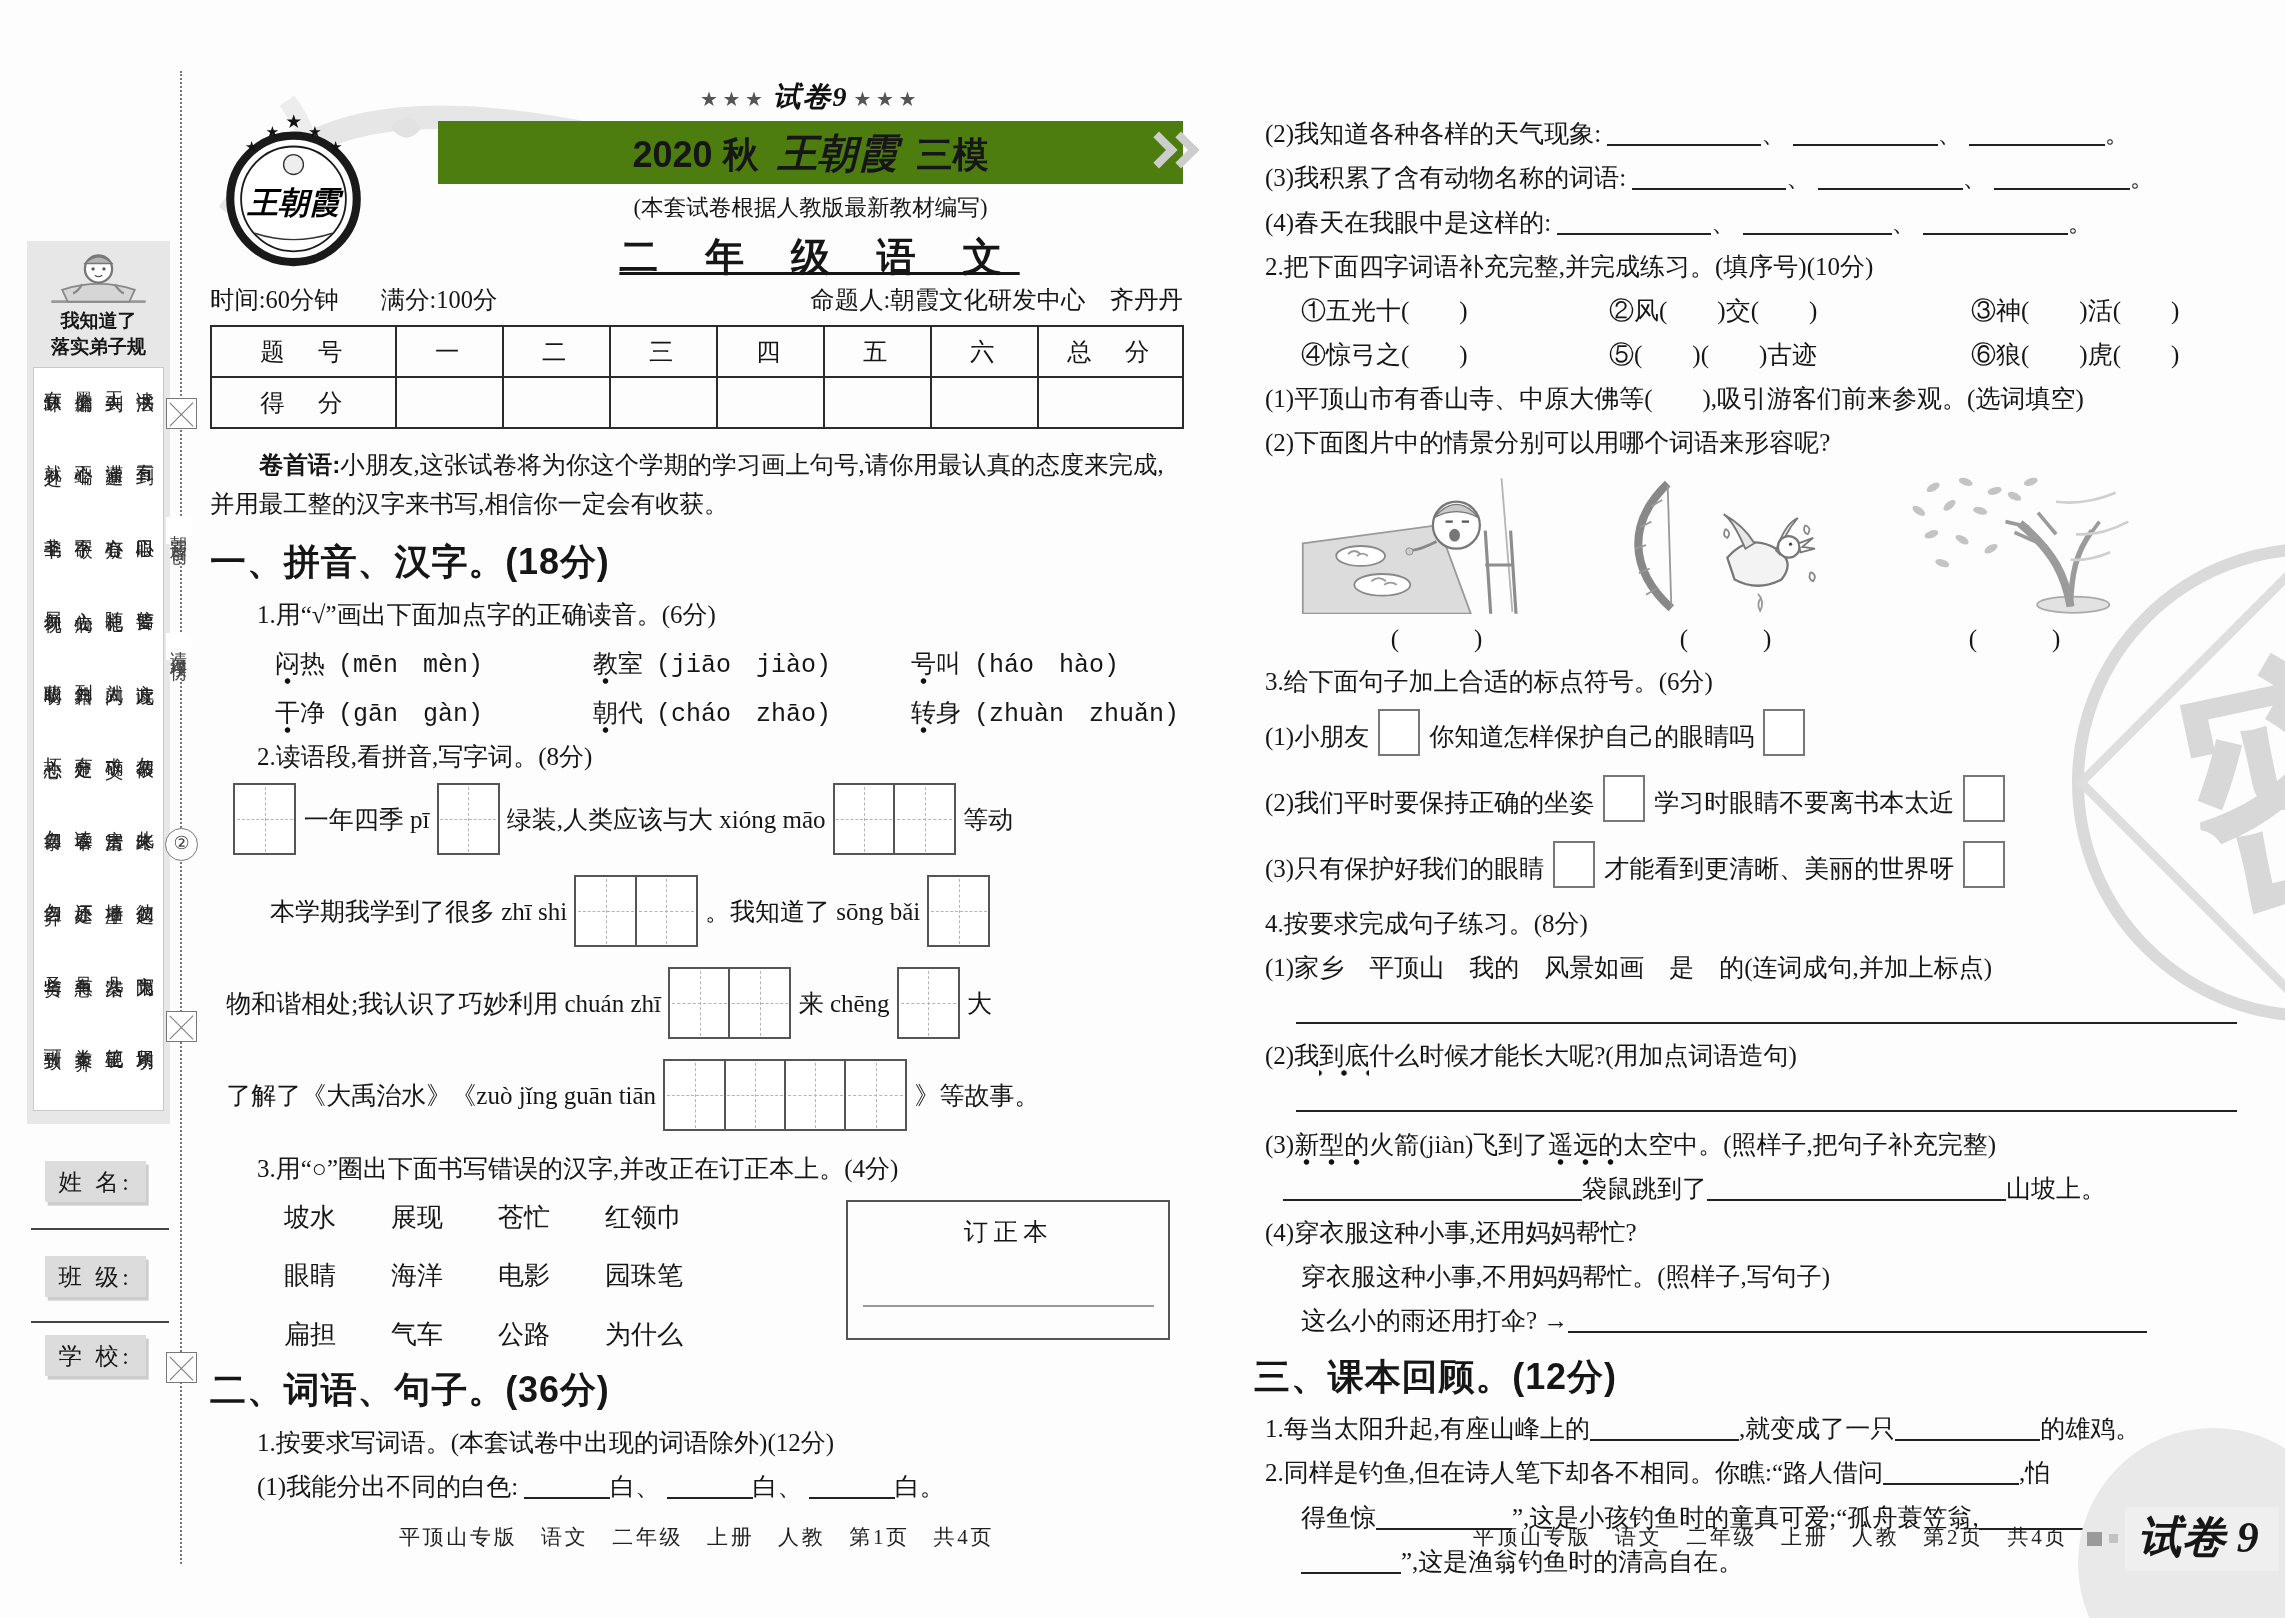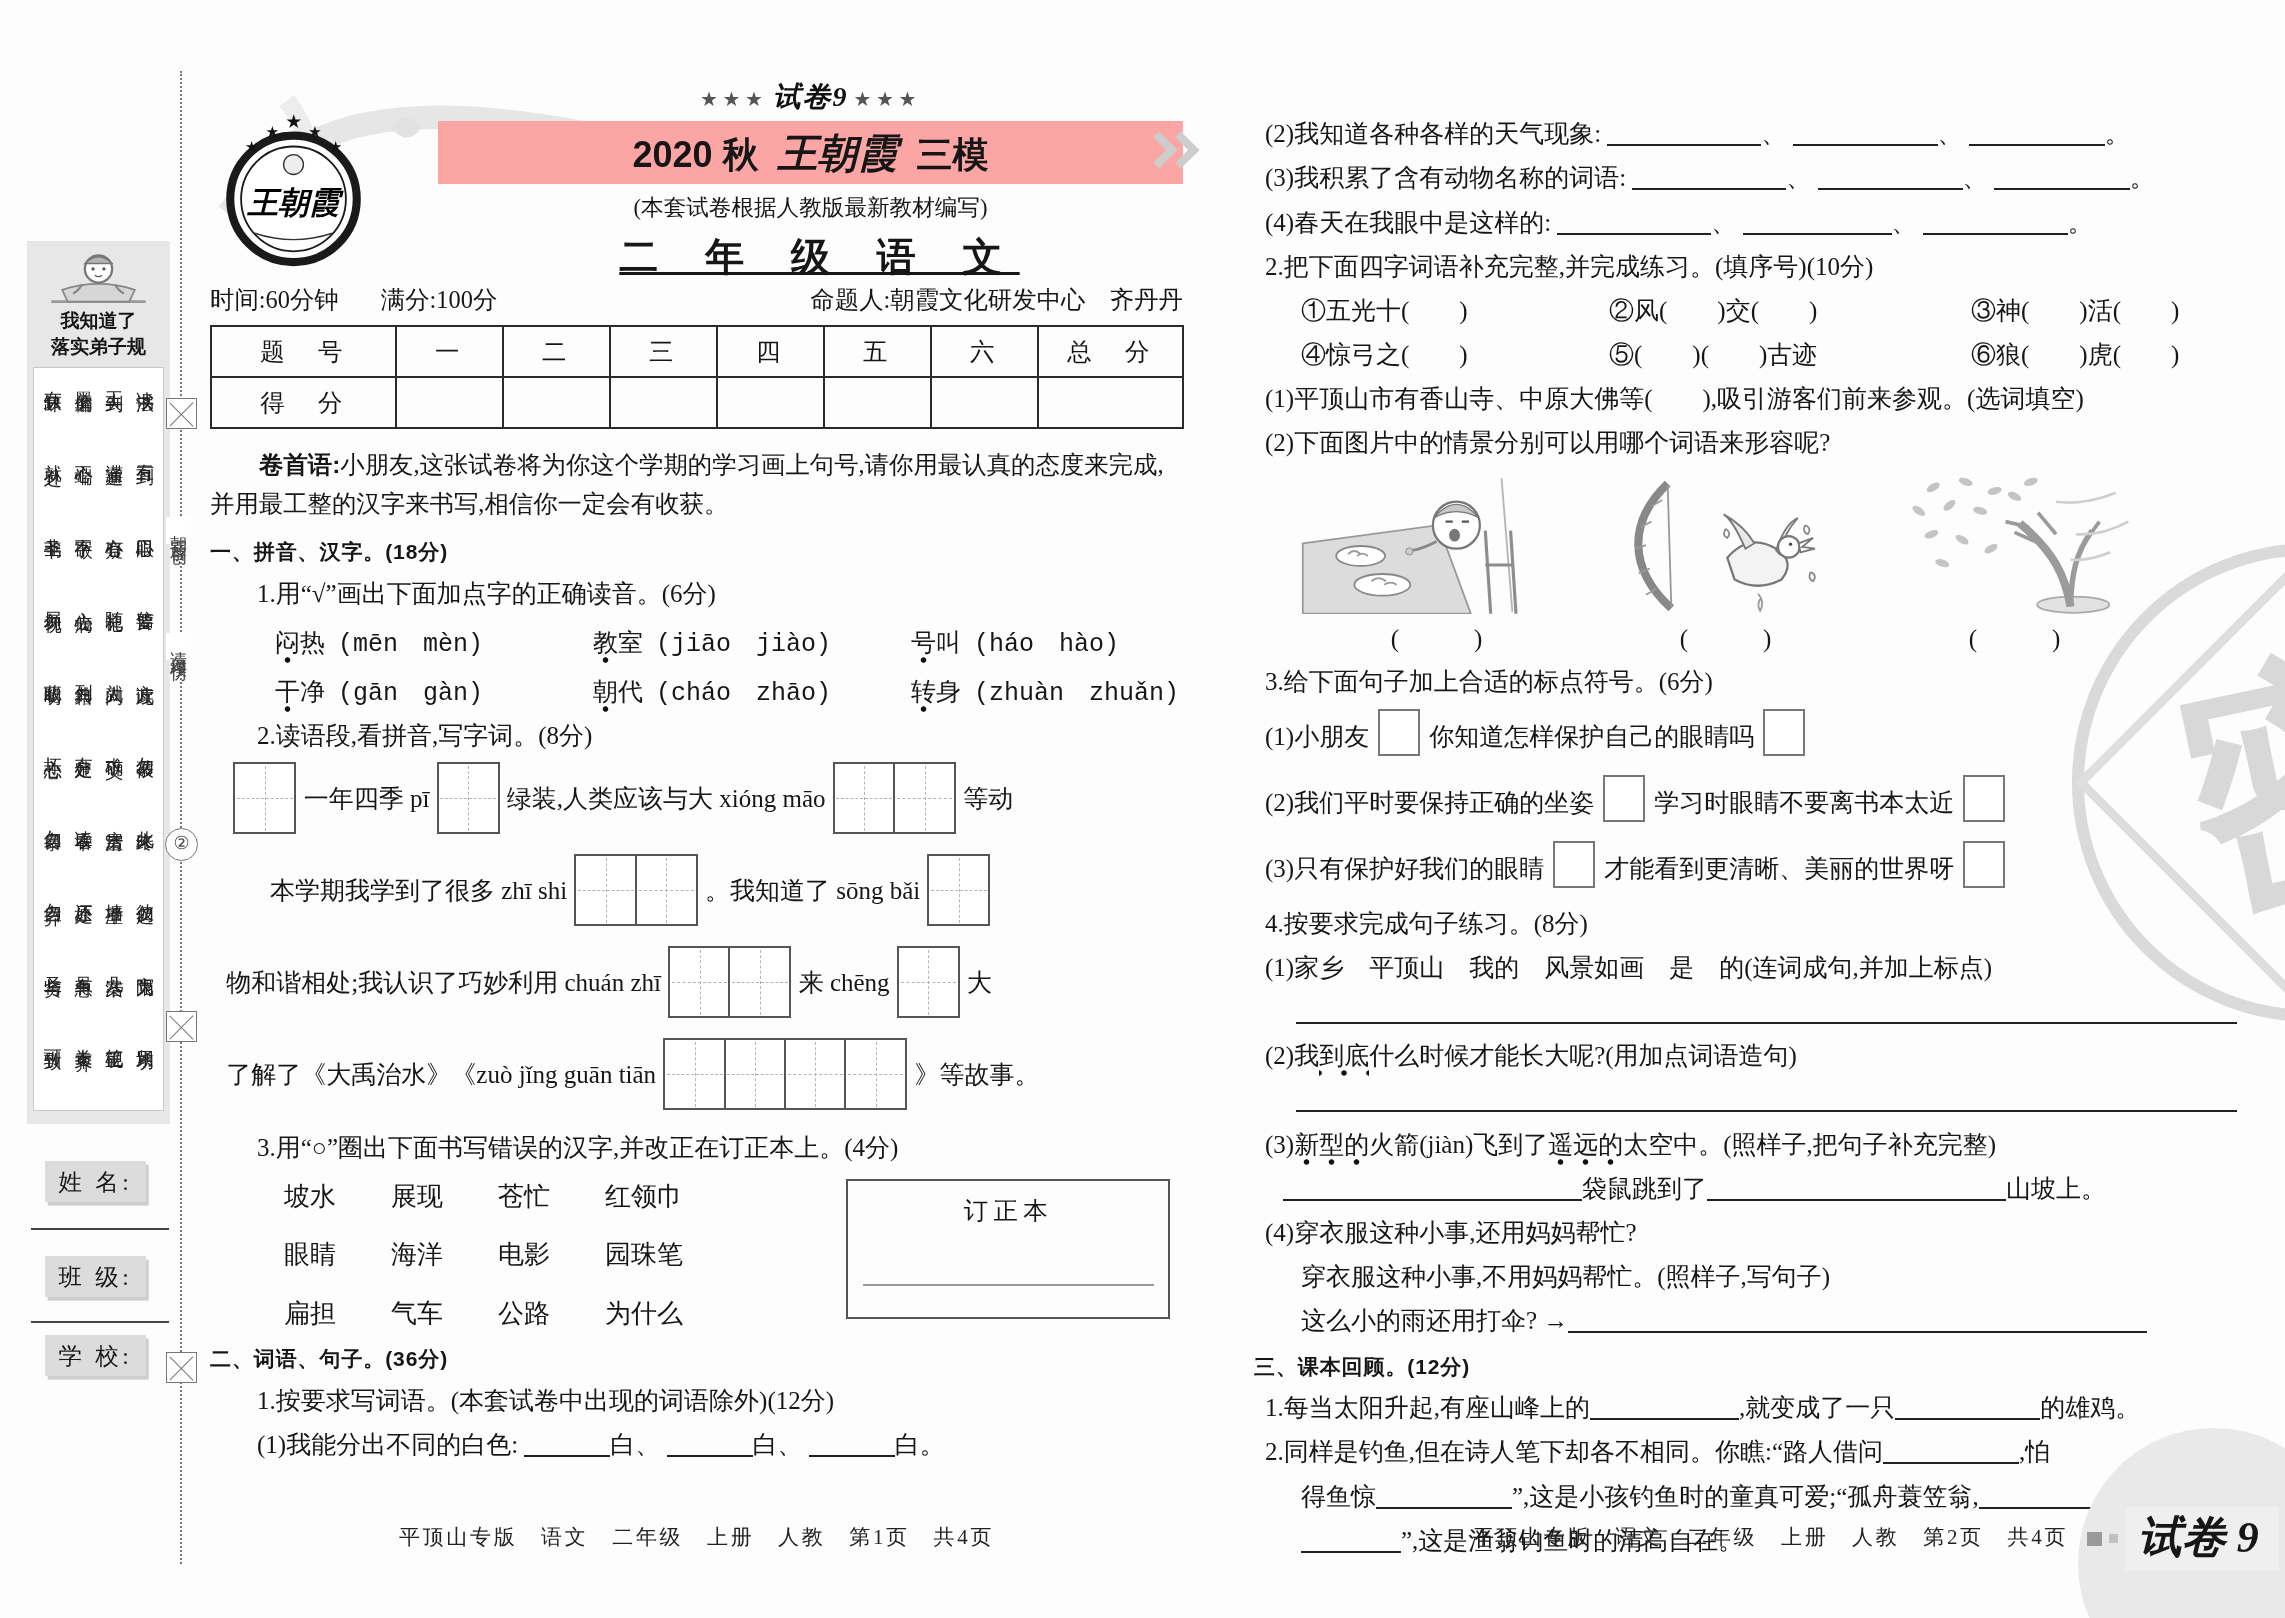--- a/index.html
+++ b/index.html
@@ -33,34 +33,34 @@
          background:#fff;text-align:center;line-height:29px;font-size:18px;color:#444;}
 
   
   #page1{position:absolute;left:210px;top:78px;width:973px;}
   .p1head{position:relative;height:195px;}
   .ribbon{position:absolute;left:-9px;top:0;}
   .logo{position:absolute;left:3.6px;top:36px;}
   .headright{margin-left:228px;text-align:center;position:relative;}
   .badge{font-size:20px;color:#555;letter-spacing:4.5px;}
   .badge .bnum{font-size:28px;color:#111;font-weight:bold;font-style:italic;letter-spacing:1.8px;margin:0 5.4px;}
-  .band{position:relative;margin-top:5.4px;background:#fca5a5;padding:4.5px 0 2.7px;font-size:36px;
+  .band{position:relative;margin-top:5.4px;background:#4d7c0f;padding:4.5px 0 2.7px;font-size:36px;
         font-family:"Liberation Sans","DejaVu Sans",sans-serif;font-weight:bold;}
   .band .brand{font-style:italic;font-family:"Liberation Serif",serif;font-size:40px;margin:0 9px;}
   .chevwrap{position:absolute;right:-11px;top:9px;}
   .chev{display:inline-block;width:18px;height:18px;border-top:8.1px solid #cdcdcd;border-right:8.1px solid #cdcdcd;
         transform:rotate(45deg);margin-left:-3.6px;}
   .subtitle{font-size:22.6px;margin-top:8.1px;}
   .grade{font-size:39px;letter-spacing:18px;margin-top:7.2px;text-indent:18px;text-decoration:underline;}
   .meta{display:flex;font-size:24.4px;margin-top:11px;align-items:baseline;}
   .meta .ms{margin-left:42px;} .meta .examiner{margin-left:auto;text-align:right;}
   table.score{border-collapse:collapse;width:100%;margin-top:9px;table-layout:fixed;}
   .score td{border:2.2px solid #2b2b2b;height:47px;text-align:center;font-size:24.4px;letter-spacing:4.5px;}
   .preface{margin:16.3px 0 0;font-size:24.4px;line-height:39px;text-indent:49px;}
-  .stitle{font-size:21px;margin-top:14.5px;letter-spacing:0.9px;}
+  .stitle{font-size:36px;margin-top:14.5px;letter-spacing:0.9px;}
   .q{font-size:25px;margin-top:11px;padding-left:47px;}
   .pinrow{display:flex;padding-left:65px;margin-top:16.3px;font-size:25px;}
   .pw{width:318px;} .pinrow .pw:last-child{width:auto;}
   .py{font-family:Liberation Mono, monospace;margin-left:13px;}
   .du{background-image:radial-gradient(circle,#111 2.3px,transparent 3.2px);background-size:1em 8.1px;
       background-repeat:repeat-x;background-position:center bottom;padding-bottom:8.1px;}
   .wline{display:flex;align-items:center;font-size:25px;min-height:92px;padding-left:16.3px;}
   .wline.first{padding-left:60px;}
   .tg{display:inline-flex;margin:0 7.2px;}
   .tian{display:inline-block;width:63px;height:72px;border:2.7px solid #555;position:relative;background:#fff;box-sizing:border-box;}

